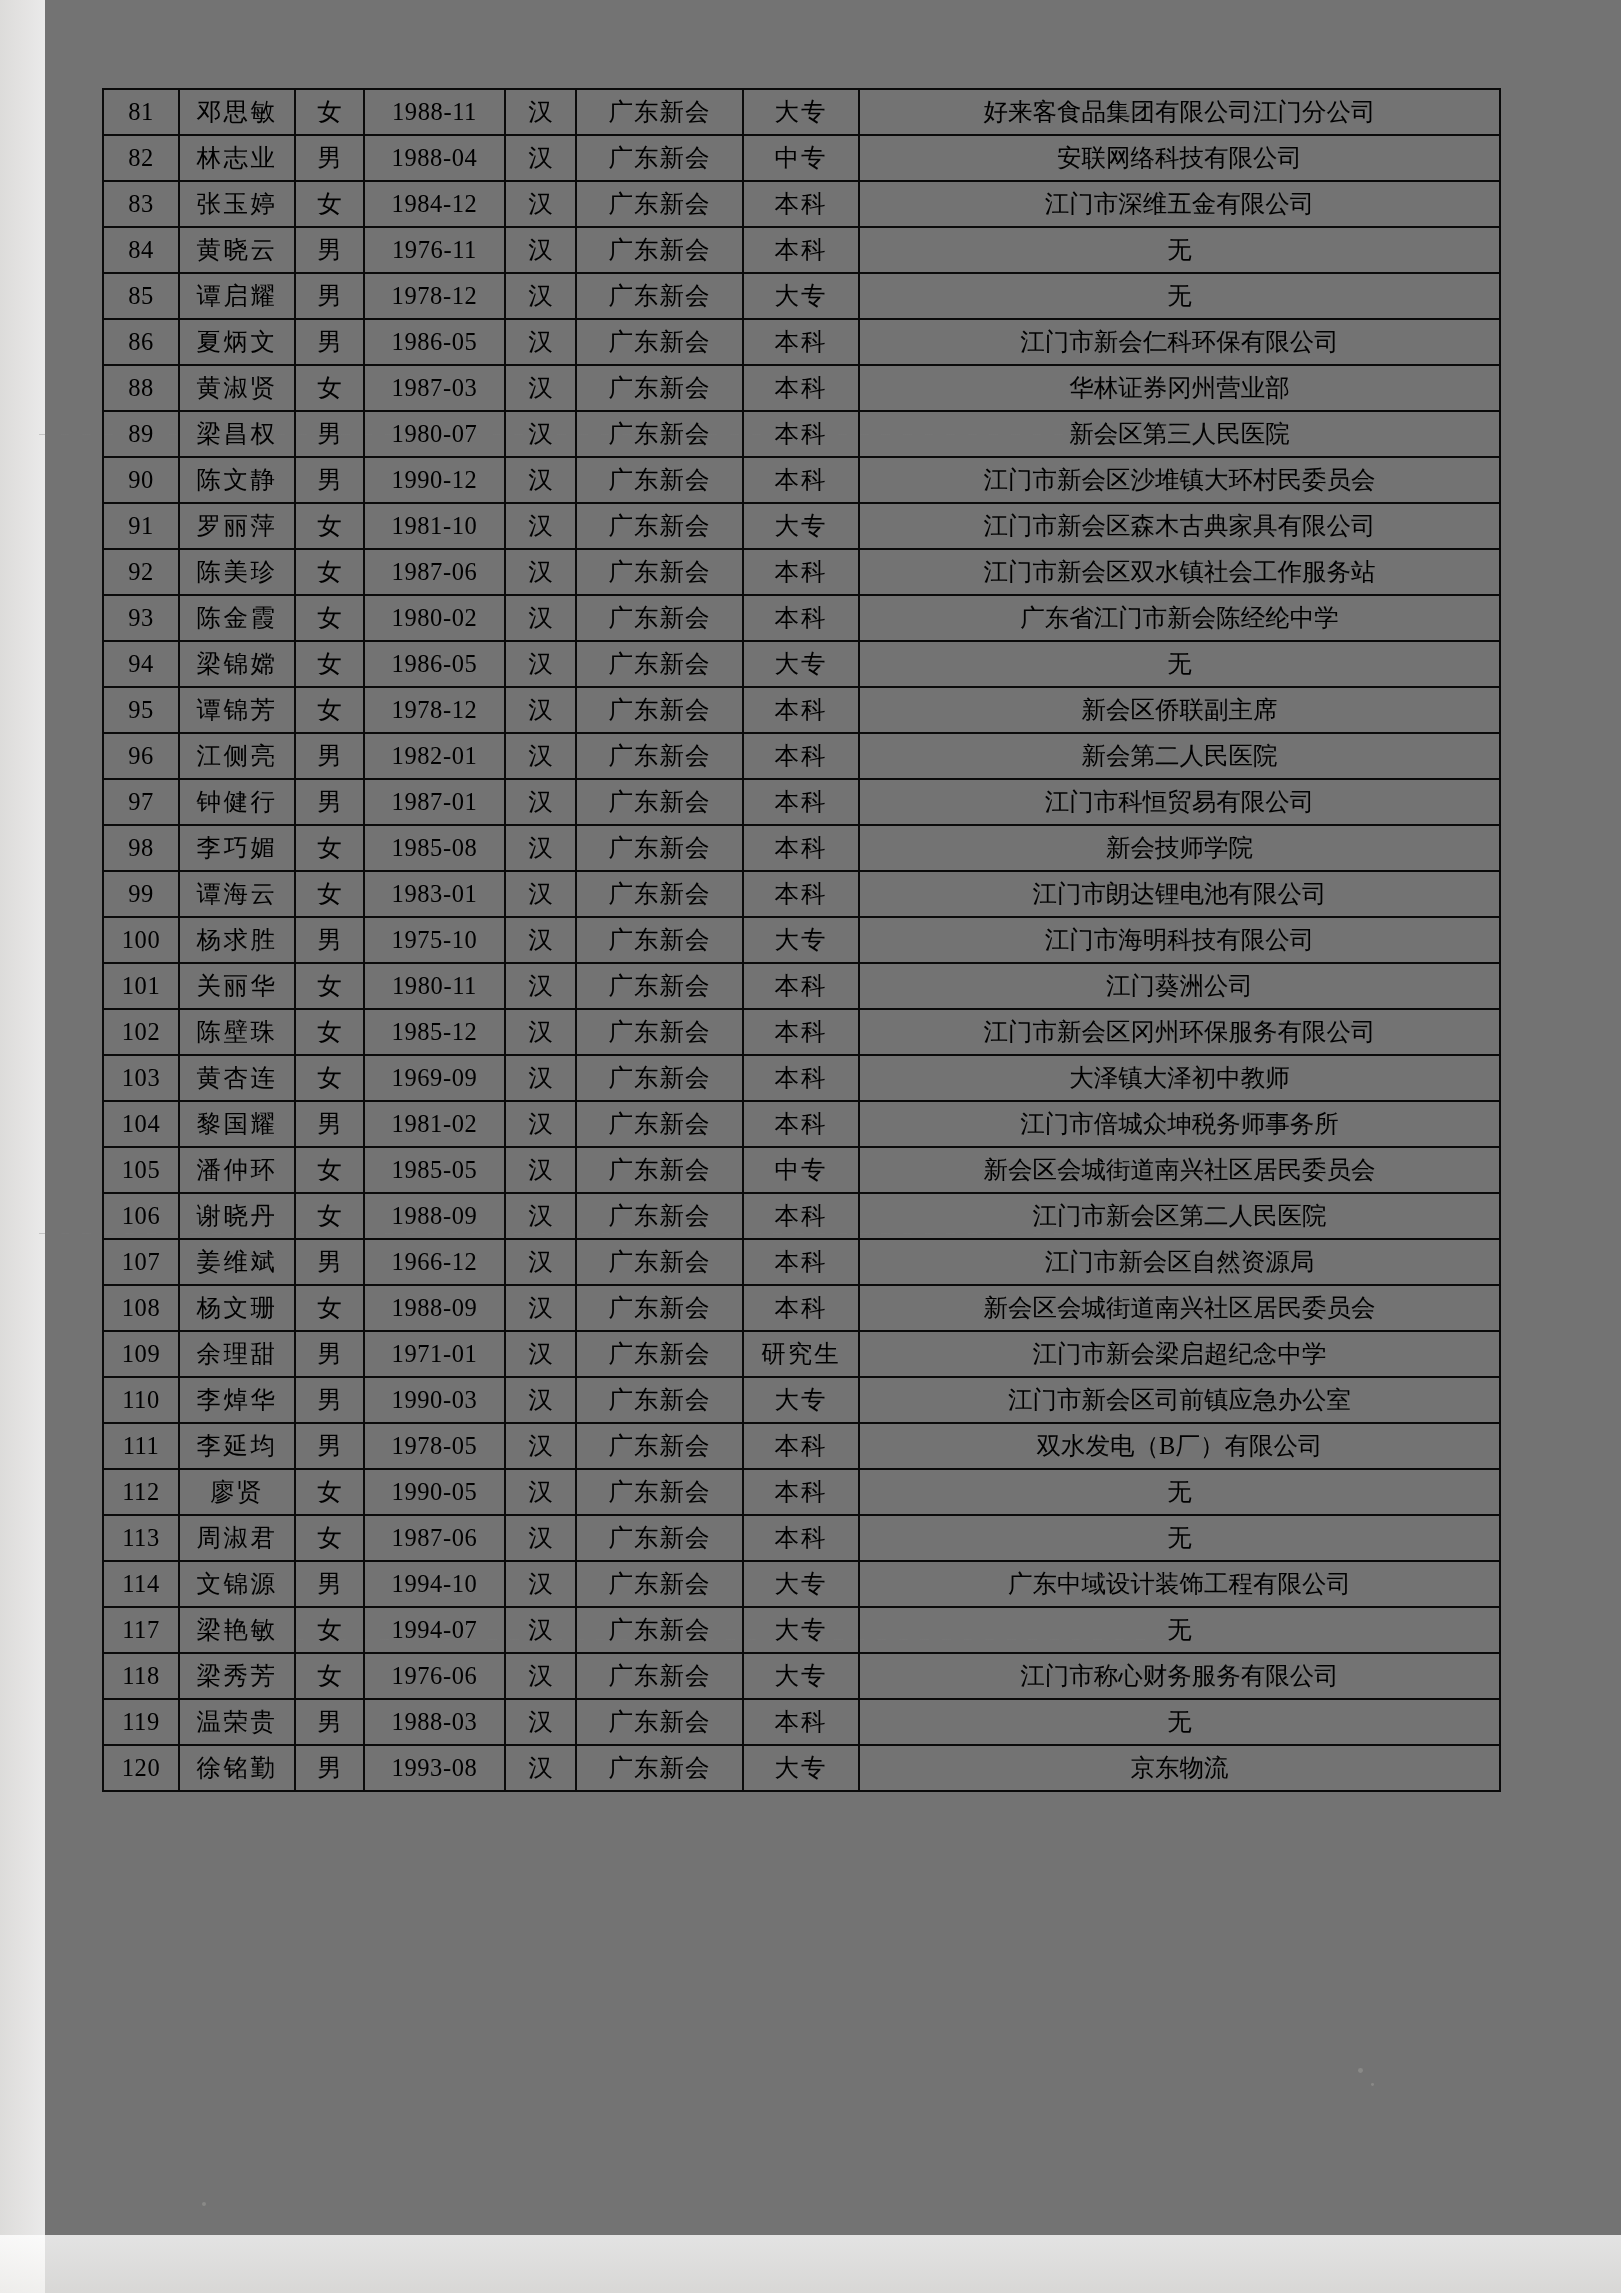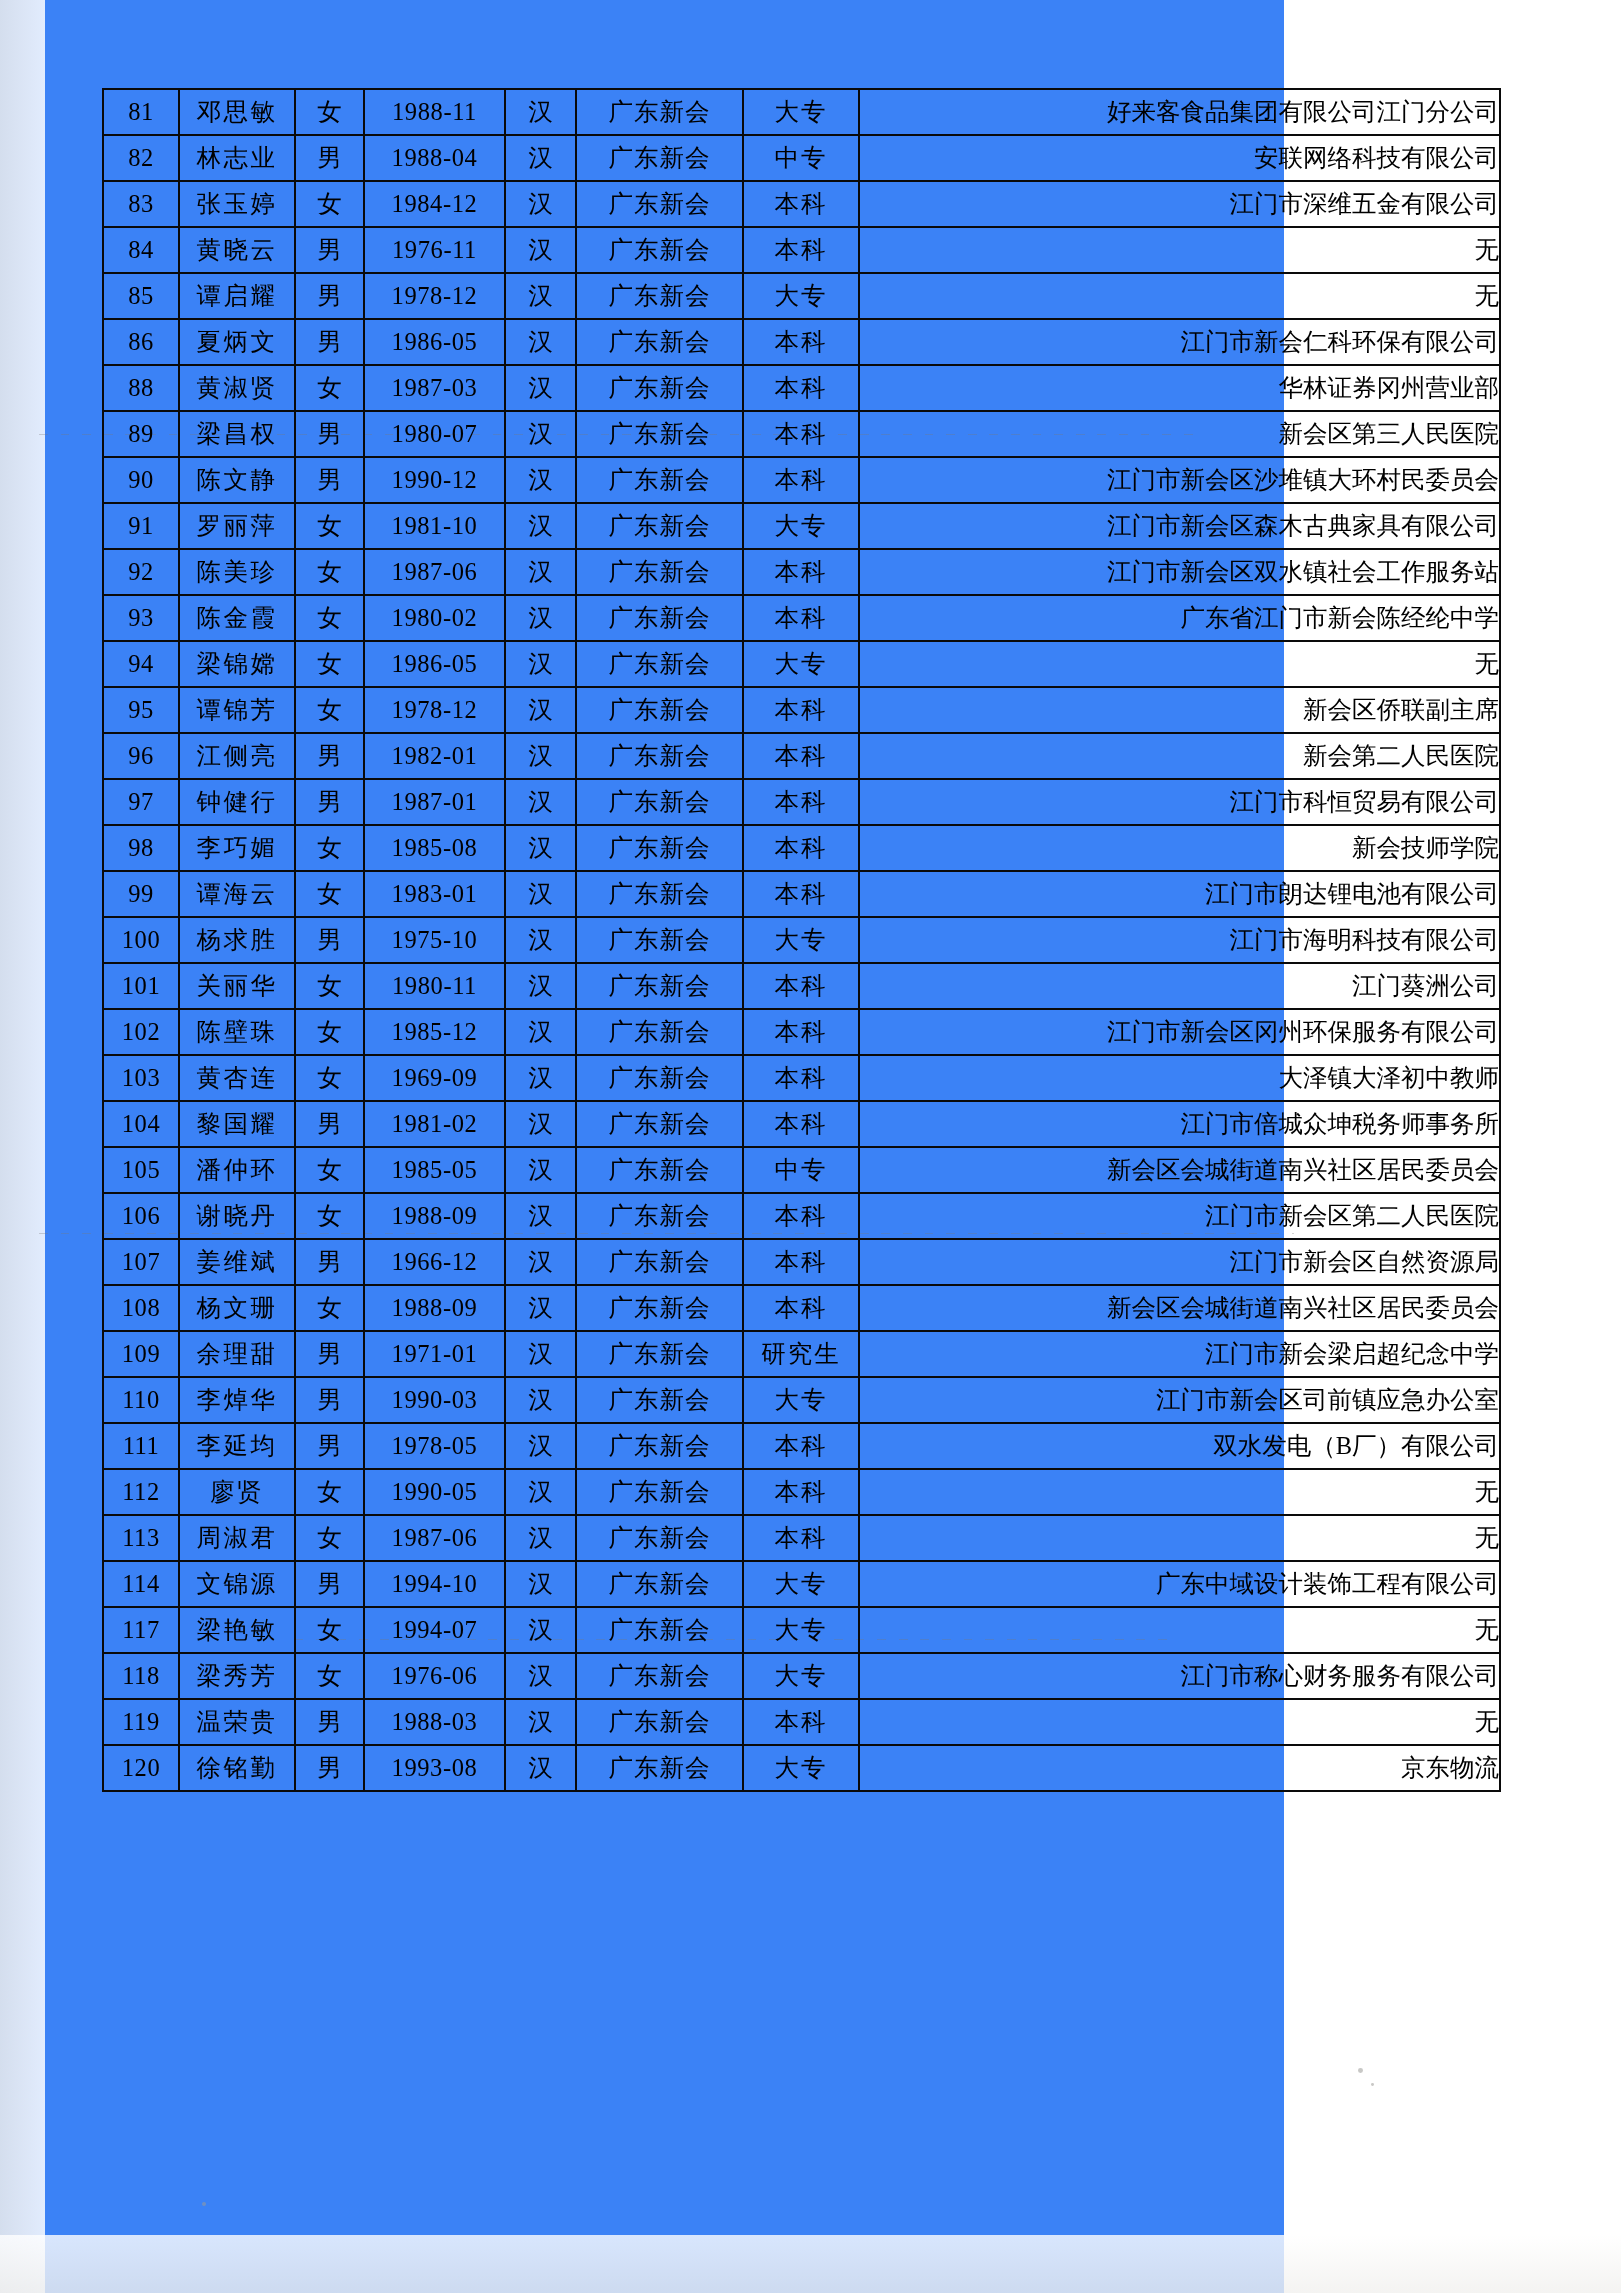--- a/index.html
+++ b/index.html
@@ -12,23 +12,23 @@
     height: 2294px;
     font-family: "Liberation Serif", "DejaVu Serif", serif;
     color: #000000;
     position: relative;
     overflow: hidden;
   }
   .page {
     position: absolute;
     left: 0;
     top: 0;
-    width: 1284px;
+    width: 1621px;
     height: 2294px;
-    background: #3b82f6;
+    background: #737373;
   }
   
   .scan-edge-left {
     position: absolute;
     left: 0; top: 0;
     width: 45px; height: 2294px;
     background: linear-gradient(90deg, #efeeec 0%, #f8f7f6 55%, #ffffff 100%);
     opacity: .85;
   }
   .scan-edge-bottom {
@@ -77,21 +77,21 @@
   col.c-dob  { width: 141px; }
   col.c-eth  { width: 71px;  }
   col.c-org  { width: 167px; }
   col.c-edu  { width: 116px; }
   col.c-work { width: 641px; }
 
   td.seq, td.name, td.sex, td.dob, td.eth, td.org, td.edu {
     text-align: center;
   }
   td.work {
-    text-align: right;
+    text-align: center;
     padding-left: 9.8px;
     font-size: 24.5px;
   }
   td.seq, td.dob {
     font-family: "Liberation Serif", "DejaVu Serif", serif;
     letter-spacing: 0.6px;
     font-size: 25.5px;
   }
   td.name, td.sex, td.eth, td.org, td.edu, td.work {
     font-family: "Liberation Serif", "DejaVu Serif", serif;

